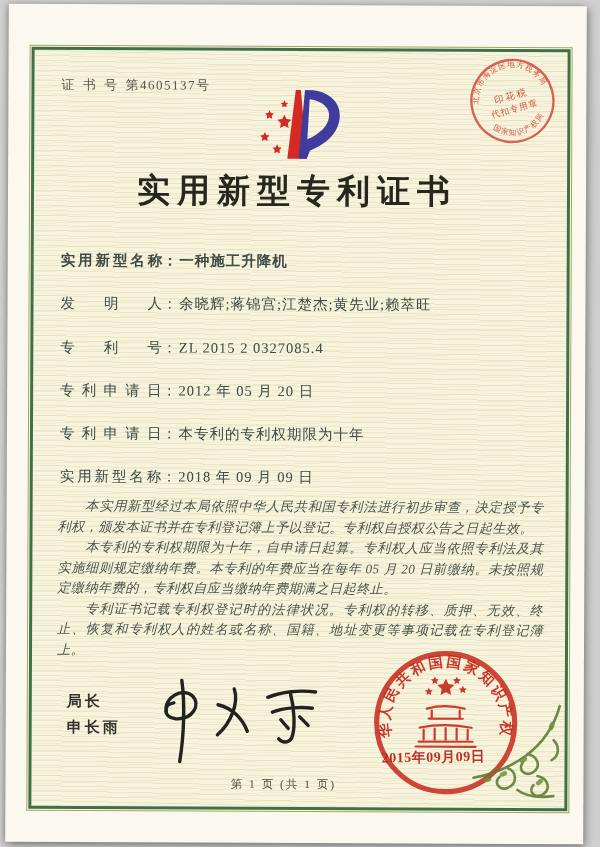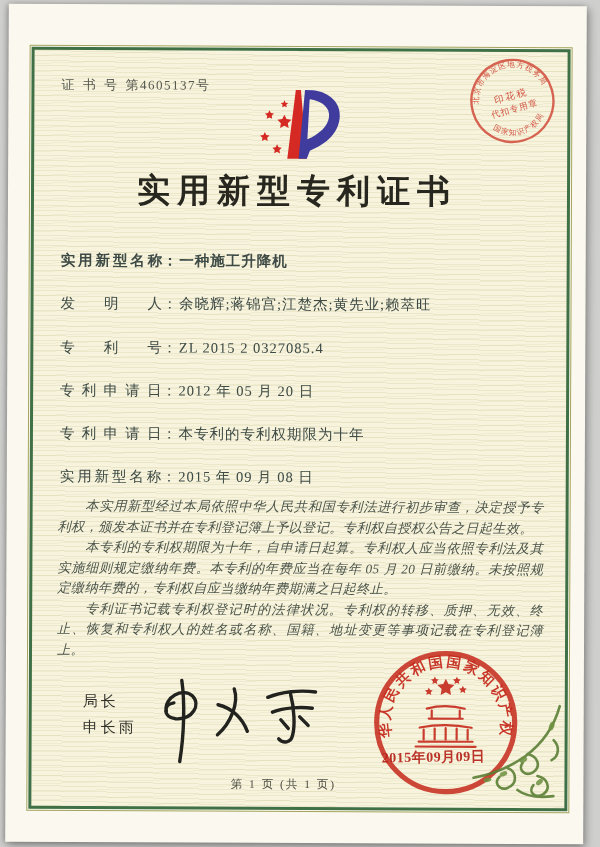--- a/index.html
+++ b/index.html
@@ -39,21 +39,21 @@
   .frow{position:absolute;left:0;white-space:nowrap;font-size:14.5px;color:#3d4a45;}
   .frow .flabel{display:inline-block;width:102px;text-align:justify;text-align-last:justify;letter-spacing:.5px;}
   .frow .fcolon{margin:0 2px 0 0;}
   .frow .fvalue{letter-spacing:1px;}
   .r0{top:2px;font-weight:bold;} .r1{top:45px;} .r2{top:89px;} .r3{top:132px;} .r4{top:175px;} .r5{top:218px;}
   .paras{position:absolute;left:51px;top:492px;width:486px;}
   .paras p{
     margin:0;font-size:13.2px;line-height:20.5px;color:#4b544a;
     text-indent:2.1em;text-align:justify;font-style:italic;letter-spacing:.4px;
   }
-  .signer{position:absolute;left:77px;top:684px;font-size:15px;font-weight:400;color:#33332c;letter-spacing:3px;line-height:26px;}
+  .signer{position:absolute;left:61px;top:684px;font-size:15px;font-weight:700;color:#33332c;letter-spacing:3px;line-height:26px;}
   .sig{position:absolute;left:133px;top:664px;width:210px;height:100px;}
   .seal{position:absolute;left:364px;top:641px;width:152px;height:152px;}
   .seal svg{position:absolute;left:0;top:0;}
   .seal-date{
     position:absolute;left:352px;top:743px;width:152px;text-align:center;
     font-size:14px;font-weight:700;color:#b6221a;letter-spacing:.5px;
     transform:rotate(-1.2deg);opacity:.92;white-space:nowrap;
   }
   .stamp{position:absolute;left:459px;top:50px;width:90px;height:90px;transform:rotate(-16deg);}
   .flourish{position:absolute;left:462px;top:694px;width:96px;height:108px;}
@@ -106,21 +106,21 @@
     </div>
 
     <div class="title">实用新型专利证书</div>
 
     <div class="fields">
       <div class="frow r0"><span class="flabel">实用新型名称</span><span class="fcolon">：</span><span class="fvalue">一种施工升降机</span></div>
       <div class="frow r1"><span class="flabel">发明人</span><span class="fcolon">：</span><span class="fvalue">余晓辉;蒋锦宫;江楚杰;黄先业;赖萃旺</span></div>
       <div class="frow r2"><span class="flabel">专利号</span><span class="fcolon">：</span><span class="fvalue">ZL 2015 2 0327085.4</span></div>
       <div class="frow r3"><span class="flabel">专利申请日</span><span class="fcolon">：</span><span class="fvalue">2012 年 05 月 20 日</span></div>
       <div class="frow r4"><span class="flabel">专利申请日</span><span class="fcolon">：</span><span class="fvalue">本专利的专利权期限为十年</span></div>
-      <div class="frow r5"><span class="flabel">实用新型名称</span><span class="fcolon">：</span><span class="fvalue">2015 年 09 月 08 日</span></div>
+      <div class="frow r5"><span class="flabel">实用新型名称</span><span class="fcolon">：</span><span class="fvalue">2018 年 09 月 09 日</span></div>
     </div>
 
     <div class="paras">
       <p>本实用新型经过本局依照中华人民共和国专利法进行初步审查，决定授予专利权，颁发本证书并在专利登记簿上予以登记。专利权自授权公告之日起生效。</p>
       <p>本专利的专利权期限为十年，自申请日起算。专利权人应当依照专利法及其实施细则规定缴纳年费。本专利的年费应当在每年 05 月 20 日前缴纳。未按照规定缴纳年费的，专利权自应当缴纳年费期满之日起终止。</p>
       <p>专利证书记载专利权登记时的法律状况。专利权的转移、质押、无效、终止、恢复和专利权人的姓名或名称、国籍、地址变更等事项记载在专利登记簿上。</p>
     </div>
 
     <div class="signer">
       <div>局长</div>

